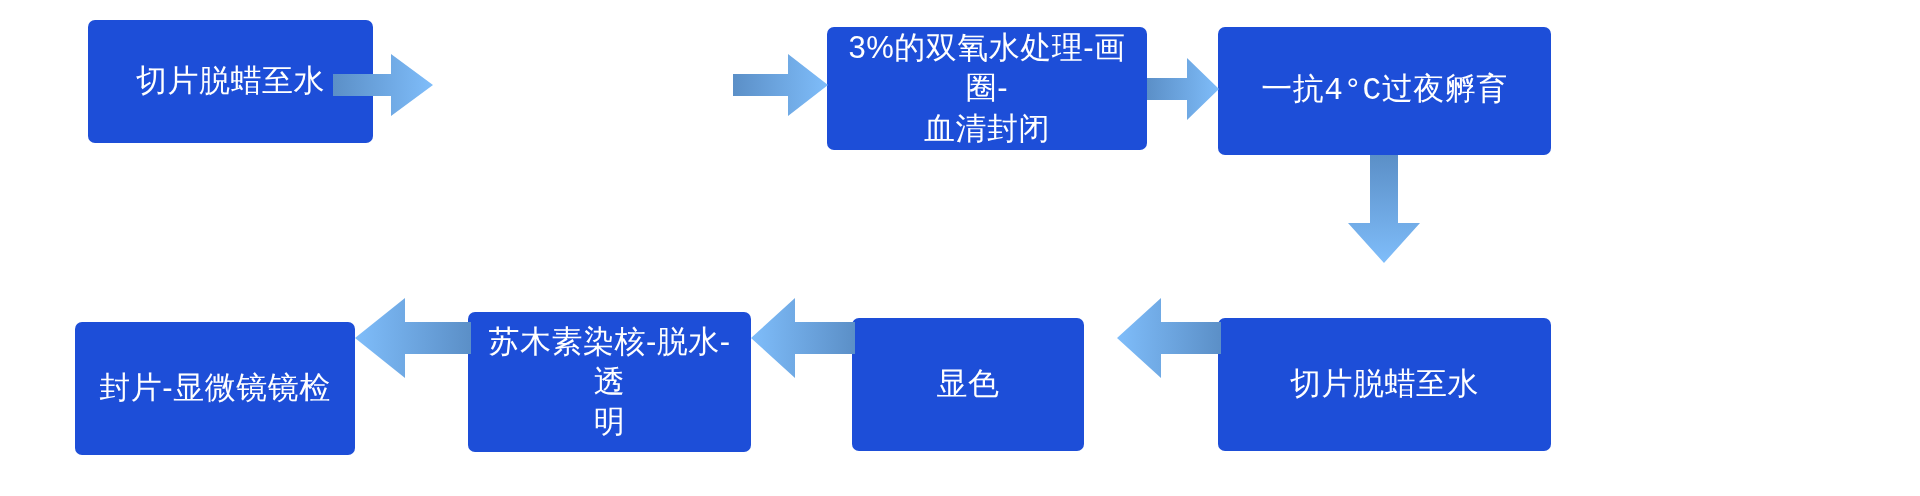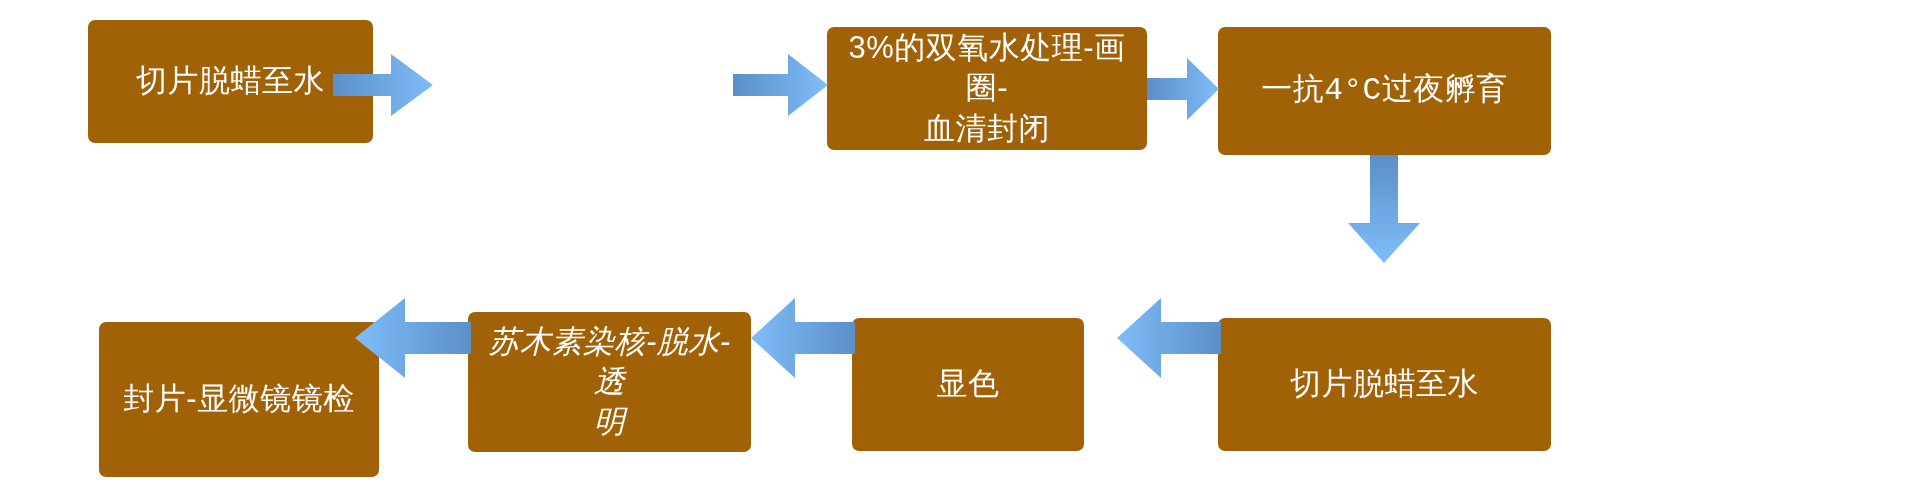--- a/index.html
+++ b/index.html
@@ -15,21 +15,21 @@
     width: 1920px;
     height: 496px;
     background: #ffffff;
     overflow: hidden;
   }
 
   
   .node {
     position: absolute;
     box-sizing: border-box;
-    background: #a16207;
+    background: #1d4ed8;
     border-radius: 7px;
     color: #ffffff;
     display: flex;
     align-items: center;
     justify-content: center;
     text-align: center;
     line-height: 1.30;
     padding: 4px 10px;
     font-size: 31px;
     font-weight: 400;
@@ -43,22 +43,22 @@
 
   
   #node-1 { left: 48px;   top: 20px;  width: 285px; height: 123px; margin-left: 40px; }
   #node-2 { left: 430px;  top: 20px;  width: 300px; height: 123px; }
   #node-3 { left: 827px;  top: 27px;  width: 320px; height: 123px; }
   #node-4 { left: 1218px; top: 27px;  width: 333px; height: 128px; font-family: Liberation Mono, monospace; }
 
   
   #node-5 { left: 1218px; top: 318px; width: 333px; height: 133px; }
   #node-6 { left: 852px;  top: 318px; width: 232px; height: 133px; }
-  #node-7 { left: 468px;  top: 312px; width: 283px; height: 140px; font-style: italic; }
-  #node-8 { left: 75px;   top: 322px; width: 280px; height: 155px; margin-left: 24px; }
+  #node-7 { left: 468px;  top: 312px; width: 283px; height: 140px; }
+  #node-8 { left: 75px;   top: 322px; width: 280px; height: 133px; }
 
   
   .arrow {
     position: absolute;
   }
   .arrow svg { display: block; width: 100%; height: 100%; }
 
   #arrow-1 { left: 333px;  top: 54px;  width: 100px; height: 62px; }
   #arrow-2 { left: 733px;  top: 54px;  width: 95px;  height: 62px; }
   #arrow-3 { left: 1147px; top: 58px;  width: 72px;  height: 62px; }

